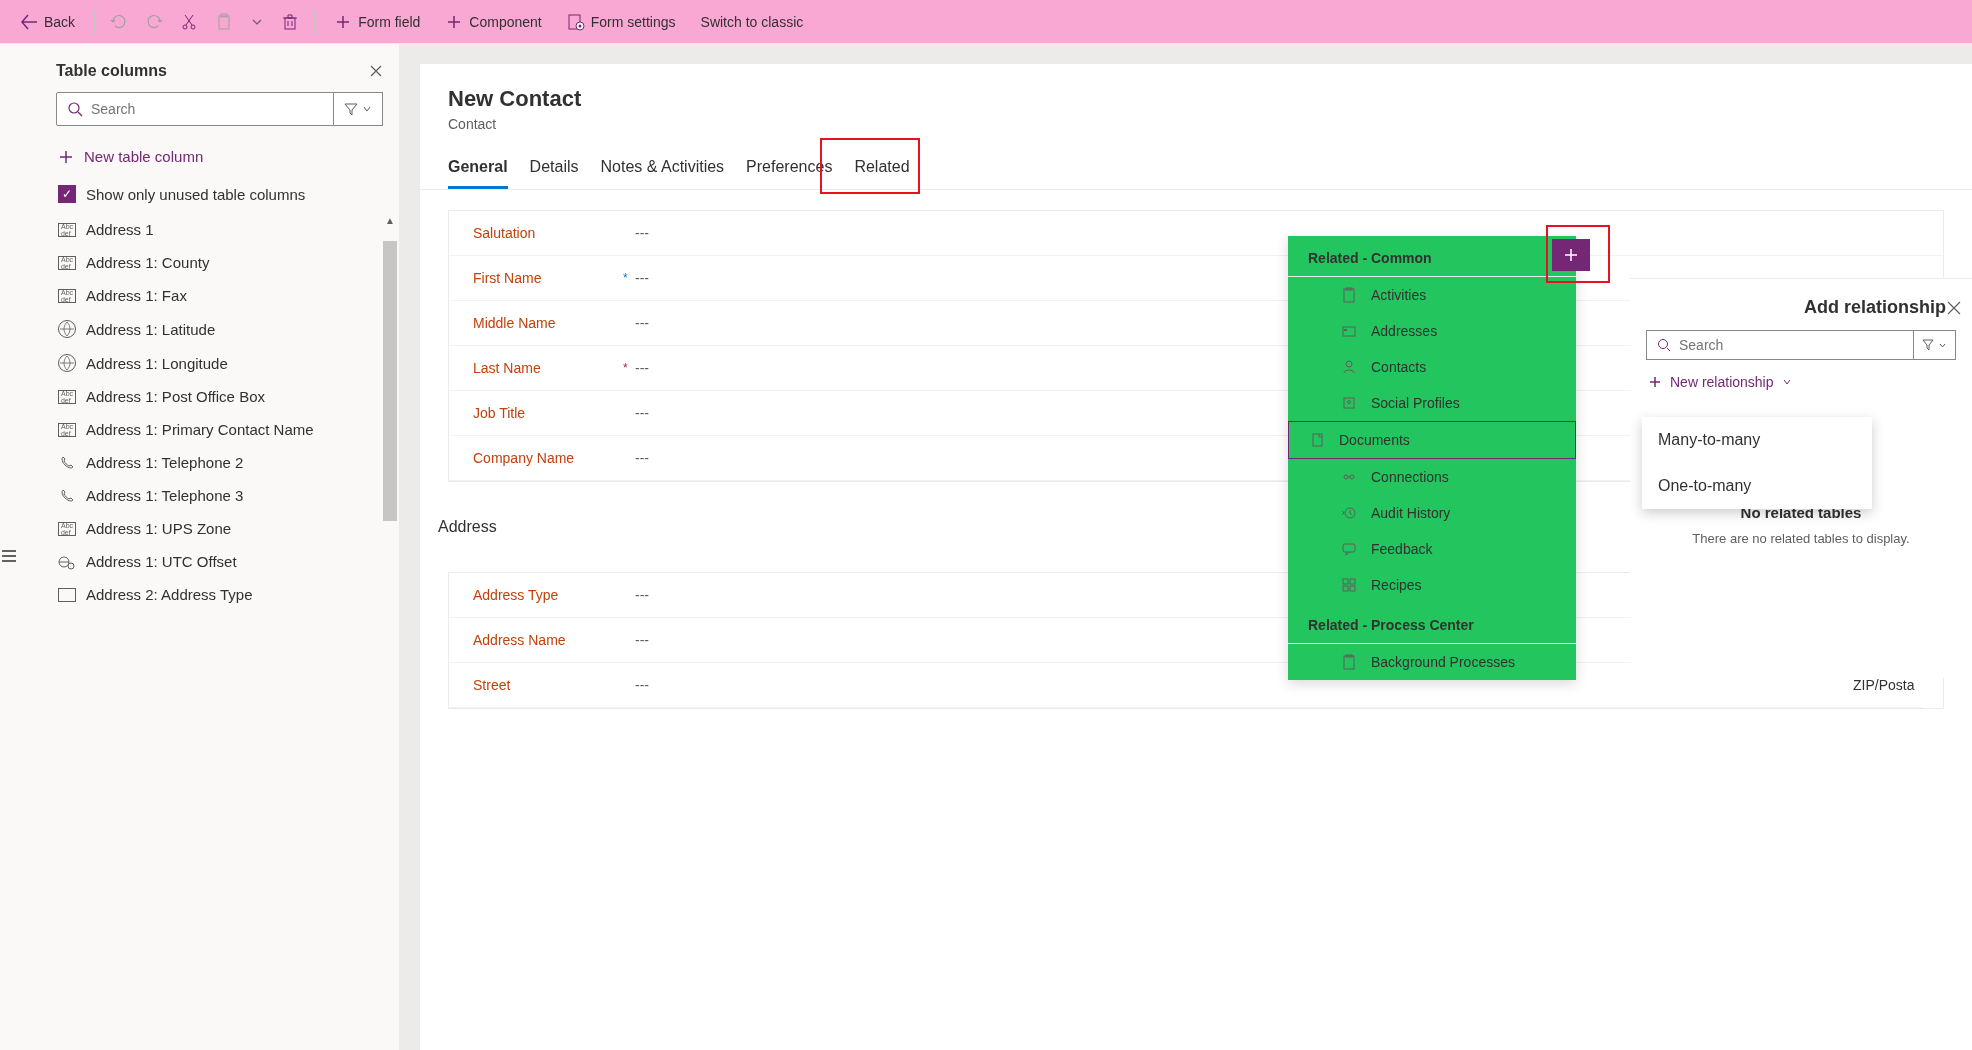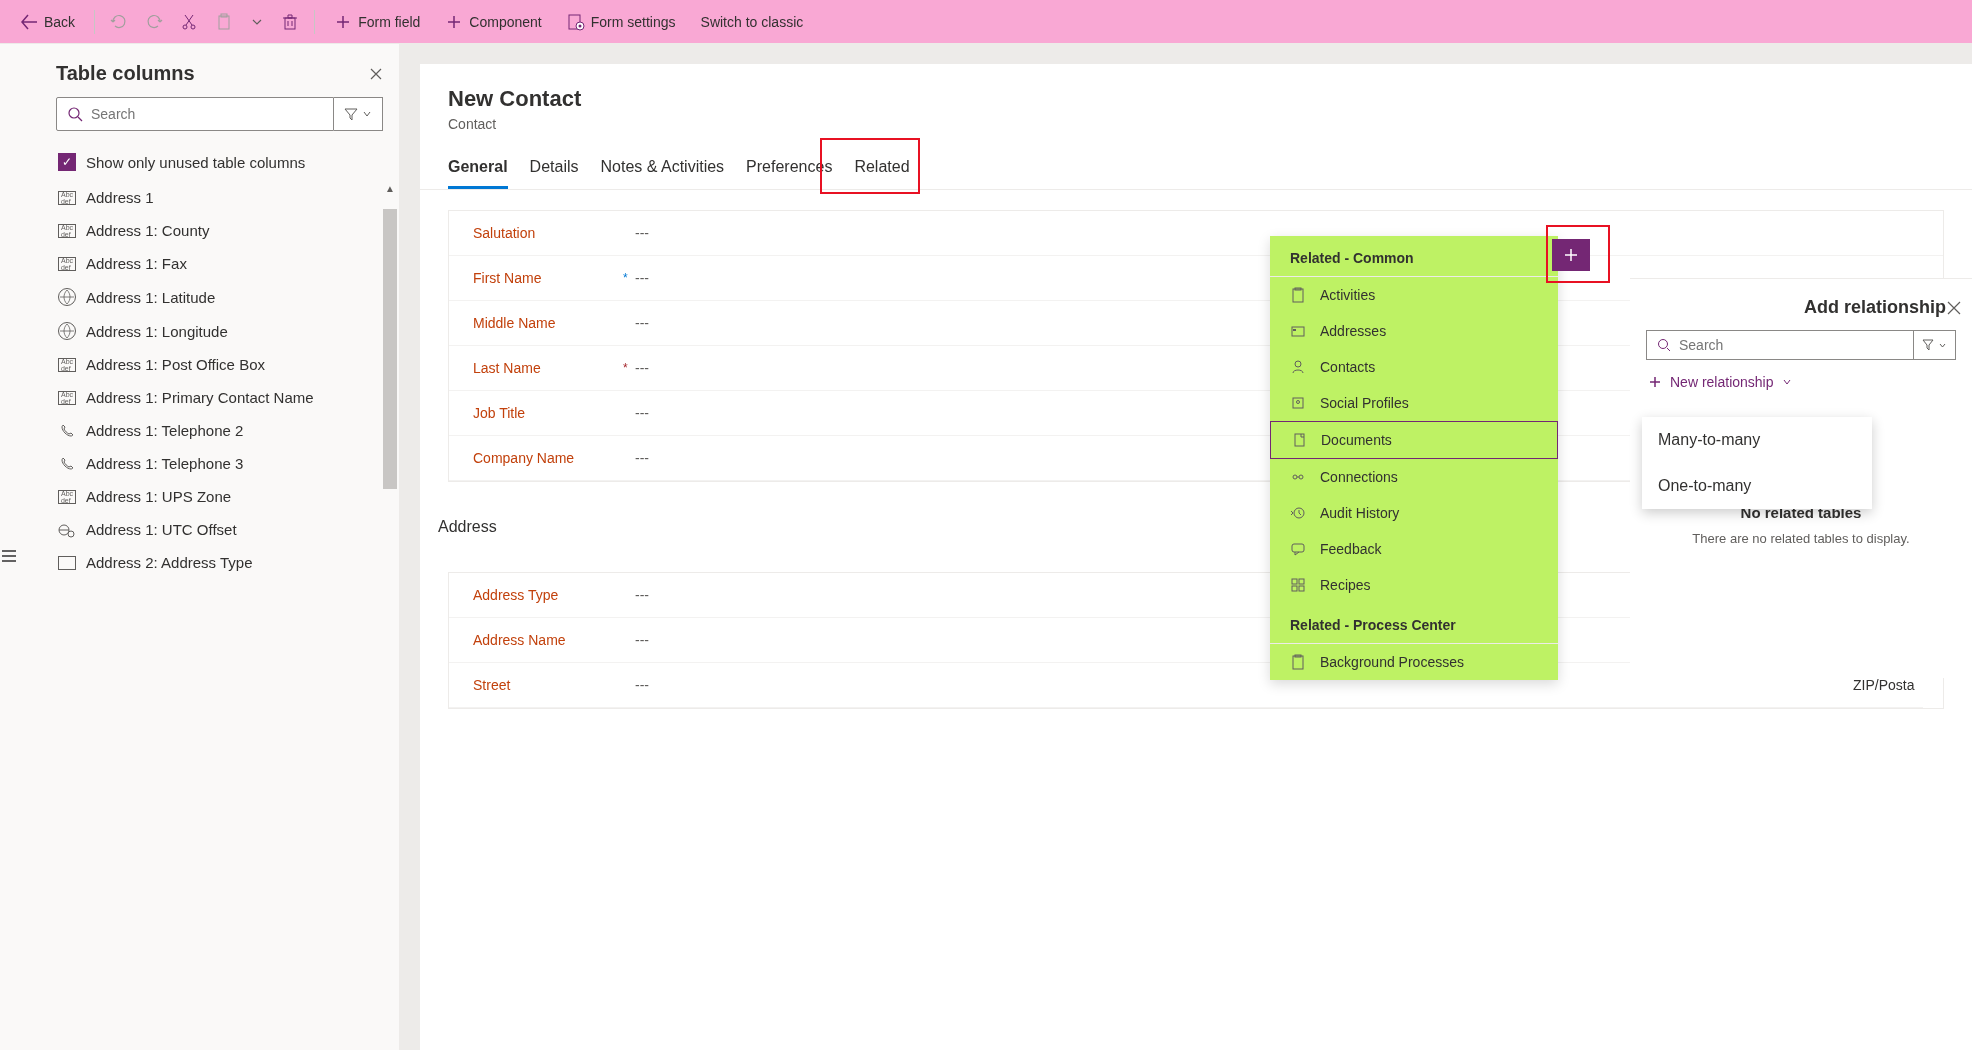--- a/index.html
+++ b/index.html
@@ -77,21 +77,21 @@
       flex-direction: column;
       border-right: 1px solid #edebe9;
     }
     .panel-header {
       display: flex;
       align-items: center;
       justify-content: space-between;
       padding: 18px 16px 12px 16px;
     }
     .panel-title {
-      font-size: 20px;
+      font-size: 16px;
       font-weight: 600;
     }
     .close-x {
       font-size: 16px;
       cursor: pointer;
       color: #605e5c;
     }
     .search-row {
       display: flex;
       padding: 0 16px 12px 16px;
@@ -299,40 +299,41 @@
     .address-label-right {
       padding: 14px 0;
       text-align: left;
       border-bottom: 1px solid #f3f2f1;
       font-size: 14px;
     }
     
     .dropdown-menu {
       position: absolute;
       top: 192px;
-      left: 870px;
+      left: 888px;
       width: 288px;
-      background: #bef264;
+      background: #22c55e;
       box-shadow: 0 4px 12px rgba(0,0,0,0.15);
       z-index: 100;
     }
     .dropdown-section-title {
       padding: 14px 20px 10px 20px;
       font-weight: 600;
       font-size: 14px;
       border-bottom: 1px solid #edebe9;
     }
     .dropdown-item {
       display: flex;
       align-items: center;
       gap: 14px;
       padding: 10px 20px;
       cursor: pointer;
       font-size: 14px;
       color: #323130;
+      margin-left: 33px;
     }
     .dropdown-item.selected {
       border: 1px solid #742774;
       margin: 0;
     }
     .dd-icon {
       width: 16px;
       height: 16px;
       color: #605e5c;
     }
@@ -599,20 +600,26 @@
         <input type="text" placeholder="Search" style="">
       </div>
       <div class="filter-btn">
         <svg width="14" height="14" viewBox="0 0 14 14">
             <path d="M1 2 L13 2 L8 8 L8 13 L6 11 L6 8 Z" stroke="#605e5c" fill="none"></path>
           </svg>
         <svg width="10" height="10" viewBox="0 0 10 10">
             <path d="M2 3 L5 7 L8 3" stroke="#605e5c" fill="none"></path>
           </svg>
       </div>
+    </div>
+    <div class="action-link">
+      <svg width="16" height="16" viewBox="0 0 16 16">
+          <path d="M8 2 L8 14 M2 8 L14 8" stroke="#742774" stroke-width="1.5"></path>
+        </svg>
+      <span>New table column</span>
     </div>
     <div class="checkbox-row">
       <div class="checkbox">✓</div>
       <span>Show only unused table columns</span>
     </div>
     <div class="column-list">
       <div id="column-items">
           <div class="column-item">
             <div class="column-icon">Abc<br>def</div>
             <span>Address 1</span>

